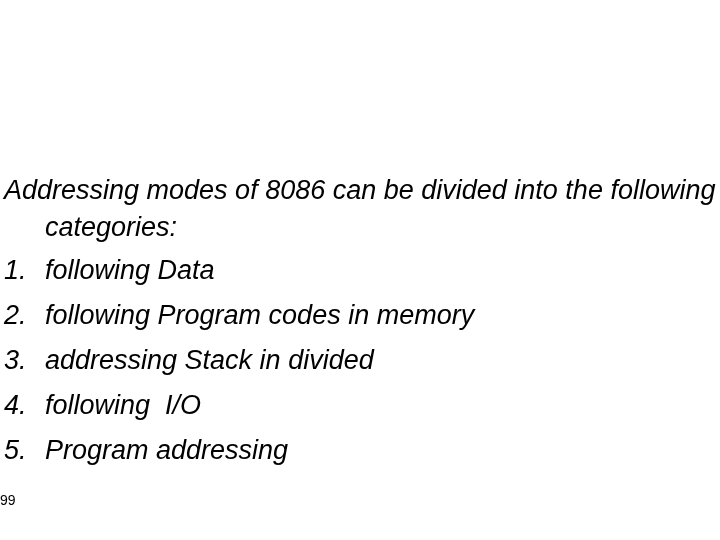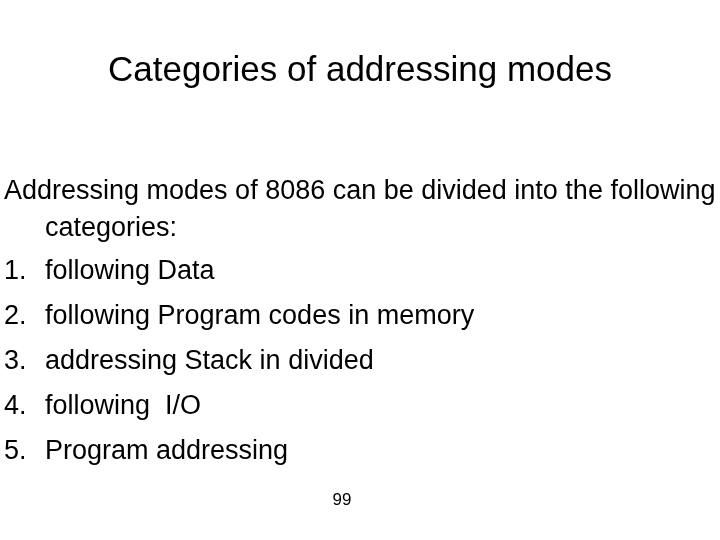--- a/index.html
+++ b/index.html
@@ -35,20 +35,21 @@
     letter-spacing: 0px;
     white-space: nowrap;
   }
 
   
   .body-block {
     position: absolute;
     left: 4px;
     top: 172px;
     width: 712px;
+    font-style: italic;
   }
 
   .intro-para {
     font-size: 27px;
     line-height: 37px;
     font-weight: 400;
     padding-left: 41px;
     text-indent: -41px;
     margin: 0 0 2px 0;
     white-space: normal;
@@ -79,32 +80,31 @@
     flex: 1 1 auto;
     white-space: pre;
   }
 
   
   .page-number {
     position: absolute;
     left: 0;
     top: 492px;
     width: 684px;
-    text-align: center;
-    font-size: 17px;
+    text-align: left;
+    font-size: 14px;
     line-height: 16px;
     font-weight: 400;
   }
 </style>
 </head>
 <body>
 
 <div class="slide">
 
-  <div class="slide-title">Categories of addressing modes</div>
 
   <div class="body-block">
 
     <p class="intro-para">Addressing modes of 8086 can be divided into the following categories:</p>
 
     <ol class="item-list">
 
       <li class="item-row">
         <span class="item-number">1.</span>
         <span class="item-text">following Data</span>

